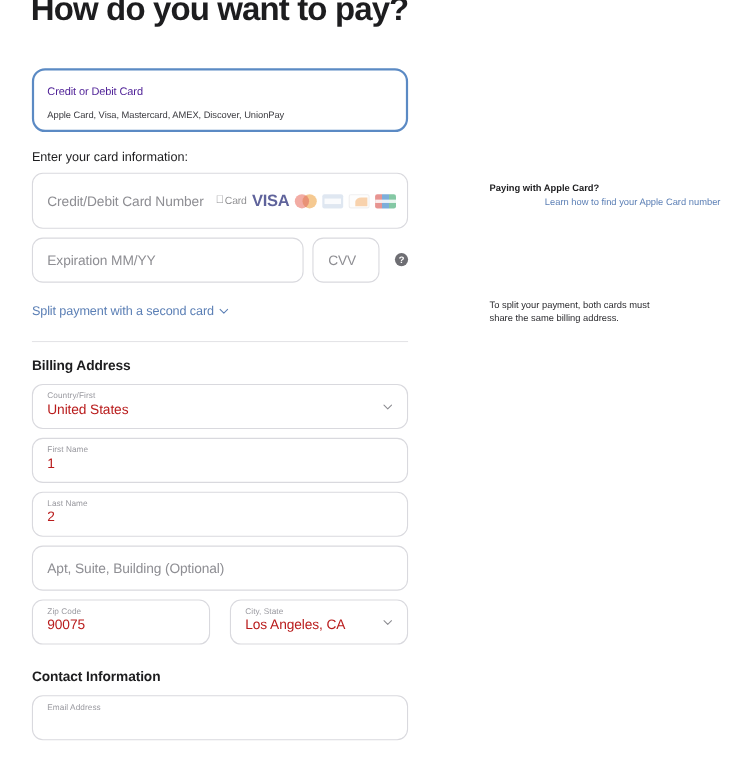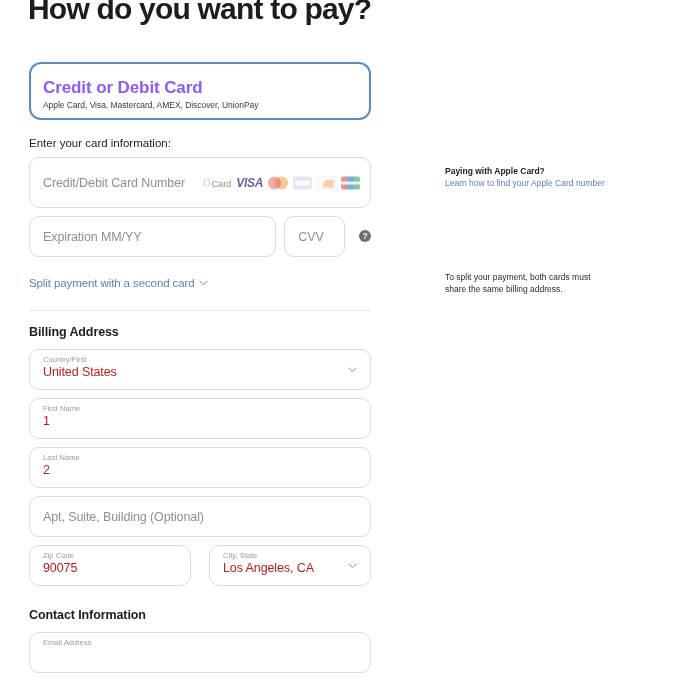--- a/index.html
+++ b/index.html
@@ -23,22 +23,22 @@
   
   .col-left { position: absolute; left: 29px; top: 62px; width: 342px; }
 
   .pay-option {
     border: 2px solid #5b8ac4;
     border-radius: 12px;
     padding: 14px 12px 12px 12px;
     background: #fff;
     height: 58px;
   }
-  .pay-option-title { font-size: 17px; font-weight: 700; color: #8b5cf6; letter-spacing: -0.1px; }
-  .pay-option-sub { font-size: 8.5px; color: #3c3c41; margin-top: 2px; letter-spacing: -0.05px; }
+  .pay-option-title { font-size: 10px; font-weight: 400; color: #4c1d95; letter-spacing: -0.1px; }
+  .pay-option-sub { font-size: 8.5px; color: #3c3c41; margin-top: 10px; letter-spacing: -0.05px; }
 
   .section-label {
     font-size: 11.5px; color: #1d1d1f; margin-top: 17px; margin-bottom: 8px;
   }
 
   .field {
     position: relative;
     border: 1px solid #d9d9de;
     border-radius: 10px;
     background: #fff;
@@ -68,21 +68,21 @@
     position: absolute; right: 10px; top: 50%; transform: translateY(-50%);
     display: flex; align-items: center; gap: 5px;
   }
   .brand { height: 13px; display: flex; align-items: center; opacity: .62; }
   .brand-applecard {
     font-size: 9.5px; color: #4a4a4e; font-weight: 500;
     display: flex; align-items: center; gap: 1px; letter-spacing: -0.2px;
   }
   .apple-glyph { font-size: 10px; line-height: 1; position: relative; top: -0.5px; }
   .brand-visa {
-    font-size: 12px; font-weight: 700; font-style: italic;
+    font-size: 15px; font-weight: 700; 
     color: #2a2f7a; letter-spacing: -0.3px; opacity: .75;
   }
   .brand-mc { position: relative; width: 20px; height: 13px; }
   .brand-mc i { position: absolute; top: 0; width: 13px; height: 13px; border-radius: 50%; }
   .brand-mc i.l { left: 0; background: #eb7a6e; }
   .brand-mc i.r { right: 0; background: #f0a94e; mix-blend-mode: multiply; }
   .brand-amex {
     width: 19px; height: 13px; border-radius: 2px;
     background: #cdd9ea; position: relative; overflow: hidden;
   }
@@ -135,21 +135,21 @@
     margin-top: 14px; margin-bottom: 10px; letter-spacing: -0.1px;
   }
 
   .row-2col { display: flex; gap: 18px; }
   .zip-field { width: 166px; }
   .city-field { width: 166px; position: relative; }
 
   
   .note { position: absolute; left: 405px; font-size: 8.5px; line-height: 1.45; margin-left: 40px; }
   .note-title { font-weight: 700; color: #1d1d1f; }
-  .note-link { color: #5b7fb5; cursor: pointer; }
+  .note-link { color: #5b7fb5; cursor: pointer; text-align: right; }
   .note-body { color: #2b2b2f; }
   #note-apple { top: 165px; width: 210px; }
   #note-split { top: 271px; width: 185px; }
 </style>
 </head>
 <body>
 
 <div class="page">
 
   <div class="page-title">How do you want to pay?</div>

